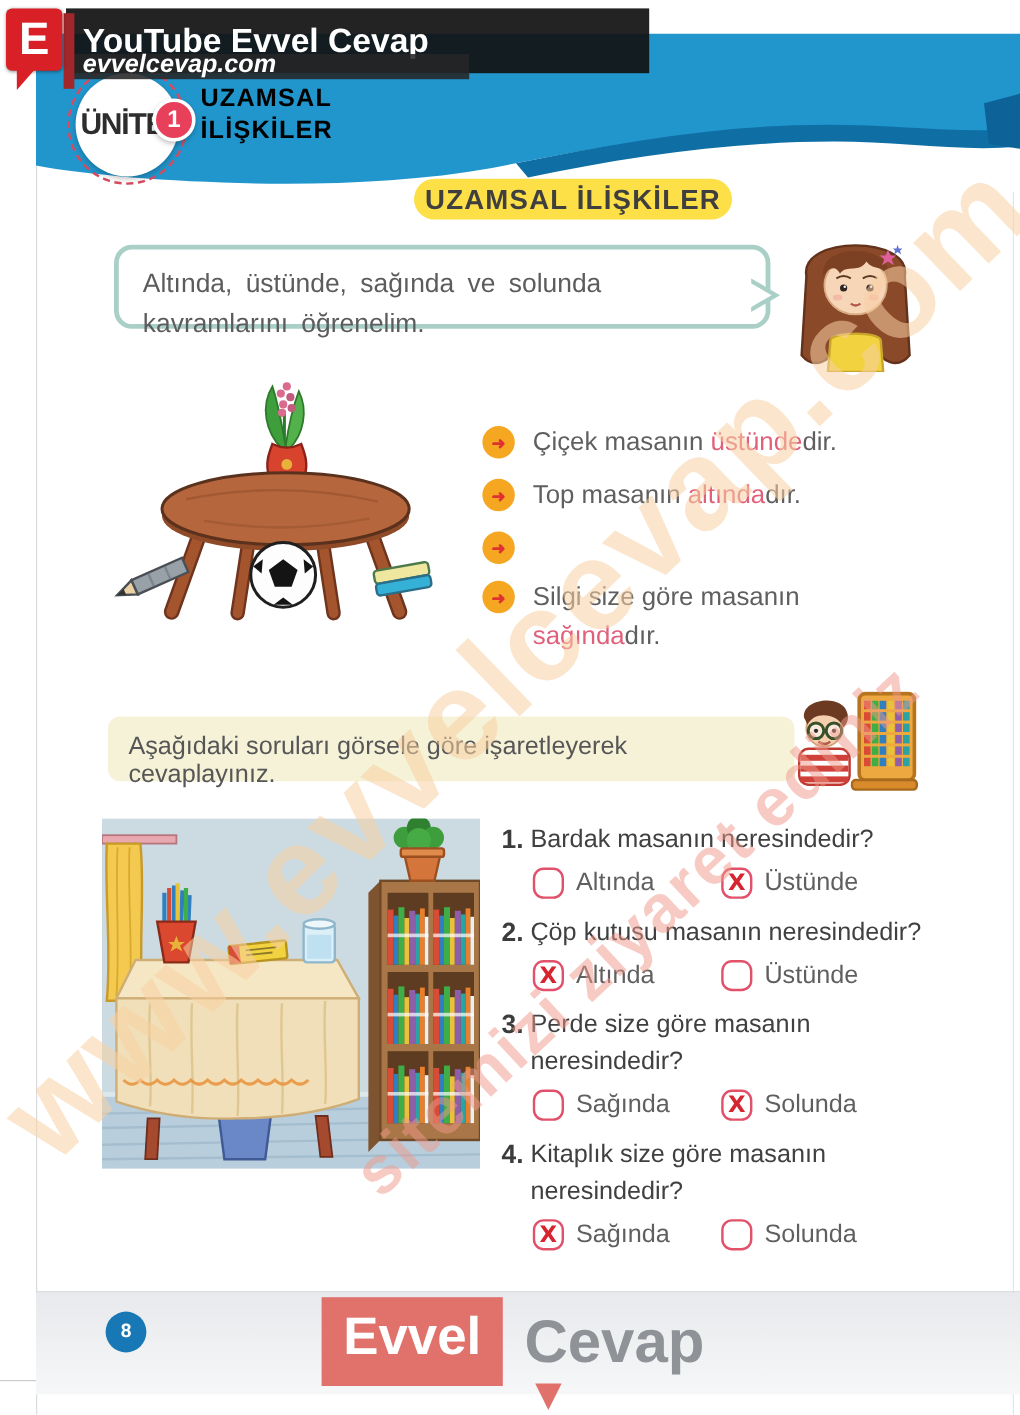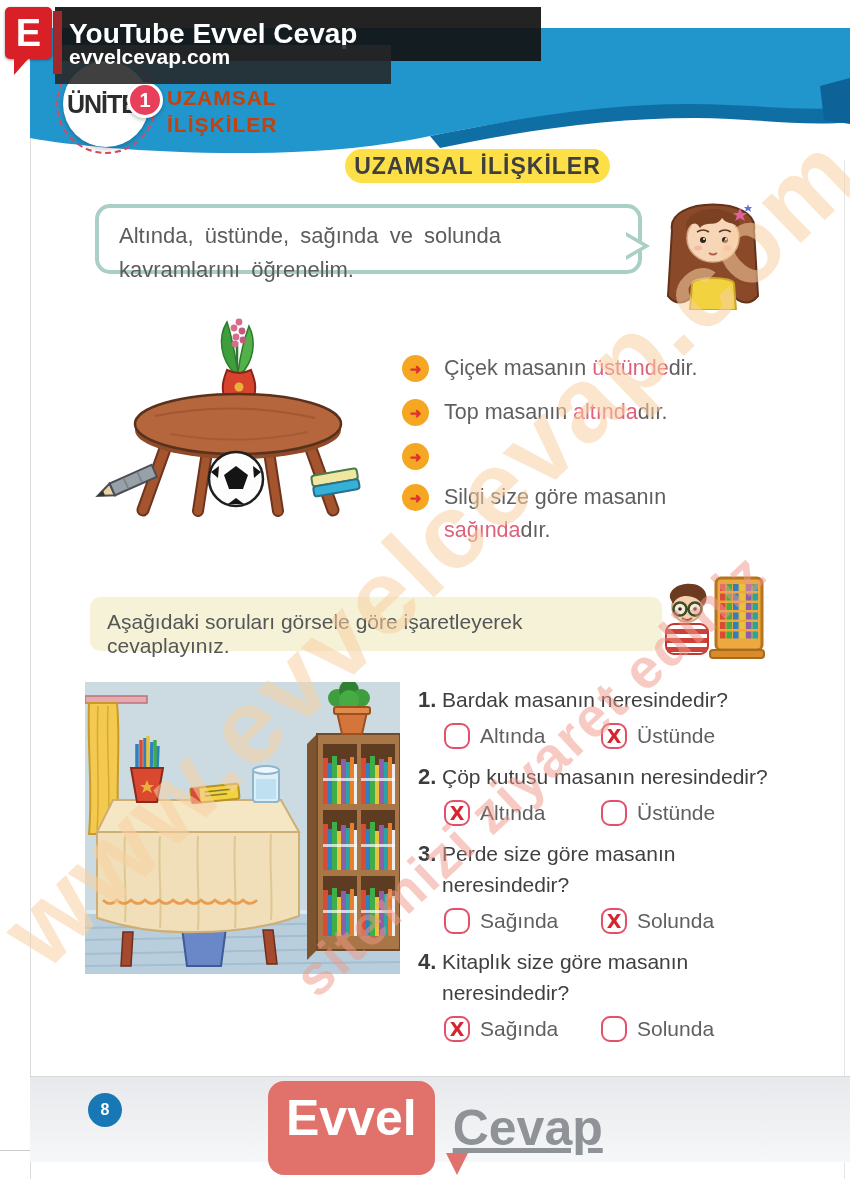--- a/index.html
+++ b/index.html
@@ -19,29 +19,29 @@
   
   .unit-badge-dashed { position:absolute; left:56px; top:54px; width:100px; height:100px;
     border:2px dashed #d84a60; border-radius:50%; }
   .unit-badge-circle { position:absolute; left:63px; top:61px; width:86px; height:86px;
     background:#ffffff; border-radius:50%; box-shadow:0 2px 5px rgba(0,0,0,.25);
     display:flex; align-items:center; justify-content:center; }
   .unit-badge-circle span { font-size:25px; font-weight:900; color:#2d2d2d; letter-spacing:-1px; margin-left:-8px; }
   .unit-number { position:absolute; left:127px; top:82px; width:36px; height:36px; background:#e8405a;
     border:3px solid #ffffff; border-radius:50%; color:#fff; font-size:20px; font-weight:800;
     display:flex; align-items:center; justify-content:center; box-shadow:0 2px 4px rgba(0,0,0,.25); }
-  .unit-title { position:absolute; left:167px; top:84px; color:#c2410c; font-weight:800;
+  .unit-title { position:absolute; left:167px; top:68px; color:#000000; font-weight:800;
     font-size:21px; line-height:27px; letter-spacing:1px; }
 
   
   .yt-bar { position:absolute; left:55px; top:7px; width:486px; height:54px; background:rgba(18,18,18,.93);
     display:flex; align-items:center; padding-left:14px; }
   .yt-bar span { color:#ffffff; font-size:28px; font-weight:700; }
-  .site-bar { position:absolute; left:55px; top:45px; width:336px; height:39px; background:rgba(38,38,38,.88);
-    display:flex; align-items:flex-start; padding-left:14px; }
+  .site-bar { position:absolute; left:55px; top:45px; width:336px; height:21px; background:rgba(38,38,38,.88);
+    display:flex; align-items:flex-end; padding-left:14px;font-style:italic; }
   .site-bar span { color:#ffffff; font-size:21px; font-weight:700; }
   .e-logo { position:absolute; left:5px; top:7px; width:47px; height:52px; background:#d92027;
     border-radius:5px; display:flex; align-items:center; justify-content:center; z-index:5;
     box-shadow:0 1px 3px rgba(0,0,0,.4); }
   .e-logo span { color:#fff; font-size:38px; font-weight:900; }
   .e-tail { position:absolute; left:14px; top:58px; width:0; height:0;
     border-top:17px solid #d92027; border-right:15px solid transparent; z-index:5; }
   .e-strip { position:absolute; left:53px; top:11px; width:9px; height:63px; background:#a2272b; z-index:4; }
 
   
@@ -98,25 +98,25 @@
   .wm2 { left:180px; top:742px; width:700px; text-align:center; font-size:56px; letter-spacing:2px;
     color:rgba(240,152,138,.5); transform:rotate(-43deg); }
 
   
   .footer-band { position:absolute; left:30px; top:1076px; width:820px; height:86px;
     background:linear-gradient(180deg,#e7e9ec,#f6f7f8); border-top:1px solid #d5d8db; }
   .page-num { position:absolute; left:58px; top:16px; width:34px; height:34px; background:#1878b5;
     border-radius:50%; color:#fff; font-size:16px; font-weight:700;
     display:flex; align-items:center; justify-content:center; }
   .logo { position:absolute; left:238px; top:4px; display:flex; align-items:center; }
-  .logo-red { position:relative; background:#e0716b; color:#fff; border-radius:16px;
-    font-size:50px; font-weight:800; padding:8px 18px 28px; }
+  .logo-red { position:relative; background:#e0716b; color:#fff; border-radius:0;
+    font-size:44px; font-weight:800; padding:8px 18px 16px; }
   .logo-tail { position:absolute; left:178px; top:72px; width:0; height:0;
     border:11px solid transparent; border-top:22px solid #e0716b; }
-  .logo-gray { color:#8f9296; font-size:50px; font-weight:800; margin-left:18px;text-decoration:underline; }
+  .logo-gray { color:#8f9296; font-size:50px; font-weight:800; margin-left:18px; }
 </style>
 </head>
 <body>
 
 <div class="canvas">
 
   <div class="edge-left"></div>
   <div class="edge-right"></div>
   <div class="corner-line-l"></div>
   <div class="corner-line-r"></div>

